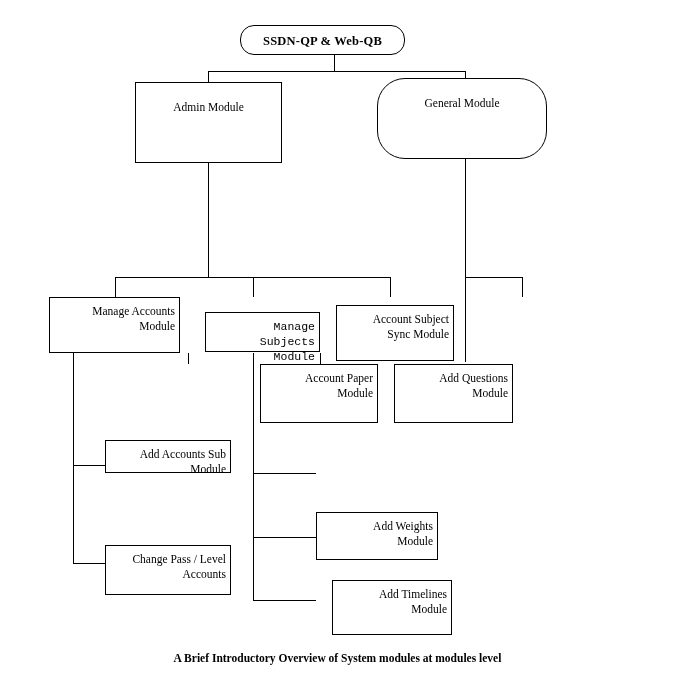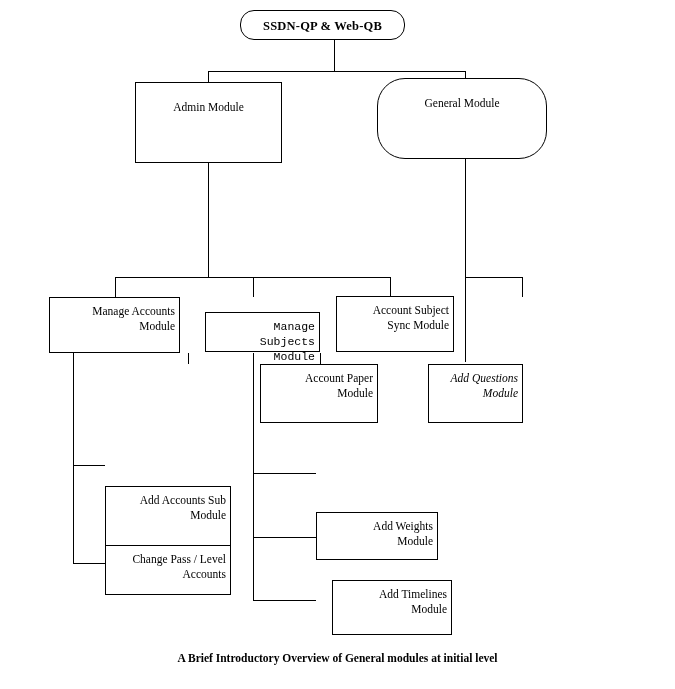--- a/index.html
+++ b/index.html
@@ -116,65 +116,65 @@
   <div class="line h" style="left:73px; top:465px; width:32px;"></div>
   <div class="line h" style="left:73px; top:563px; width:32px;"></div>
 
   <div class="line v" style="left:320px; top:353px; height:11px;"></div>
 
   <div class="line v" style="left:253px; top:353px; height:247px;"></div>
   <div class="line h" style="left:253px; top:473px; width:63px;"></div>
   <div class="line h" style="left:253px; top:537px; width:63px;"></div>
   <div class="line h" style="left:253px; top:600px; width:63px;"></div>
 
-  <div class="node root" style="left:240px; top:10px; width:165px; height:30px;border-radius:14px;">
+  <div class="node root" style="left:240px; top:25px; width:165px; height:30px;border-radius:14px;">
     <span class="label">SSDN-QP &amp; Web-QB</span>
   </div>
 
   <div class="node lvl2" style="left:135px; top:82px; width:147px; height:81px;">
     <span class="label">Admin Module</span>
   </div>
   <div class="node lvl2" style="left:377px; top:78px; width:170px; height:81px;border-radius:28px;">
     <span class="label">General Module</span>
   </div>
 
   <div class="node lvl3" style="left:49px; top:297px; width:131px; height:56px;">
     <span class="label">Manage Accounts
 Module</span>
   </div>
   <div class="node lvl3" style="left:205px; top:312px; width:115px; height:40px;font-family:Liberation Mono, monospace;">
     <span class="label">Manage Subjects
 Module</span>
   </div>
-  <div class="node lvl3" style="left:336px; top:296px; width:118px; height:56px;">
+  <div class="node lvl3" style="left:336px; top:305px; width:118px; height:56px;">
     <span class="label">Account Subject
 Sync Module</span>
   </div>
 
   <div class="node leaf indent" style="left:260px; top:364px; width:118px; height:59px;">
     <span class="label">Account Paper
 Module</span>
   </div>
-  <div class="node leaf indent" style="left:428px; top:364px; width:95px; height:59px;font-style:italic;">
+  <div class="node leaf indent" style="left:394px; top:364px; width:119px; height:59px;">
     <span class="label">Add Questions
 Module</span>
   </div>
 
-  <div class="node leaf indent" style="left:105px; top:440px; width:126px; height:62px;margin-top:46px;">
+  <div class="node leaf indent" style="left:105px; top:440px; width:126px; height:33px;">
     <span class="label">Add Accounts Sub
 Module</span>
   </div>
   <div class="node leaf indent" style="left:105px; top:545px; width:126px; height:50px;">
     <span class="label">Change Pass / Level
 Accounts</span>
   </div>
 
   <div class="node leaf indent" style="left:316px; top:512px; width:122px; height:48px;">
     <span class="label">Add Weights Module</span>
   </div>
   <div class="node leaf indent" style="left:332px; top:580px; width:120px; height:55px;">
     <span class="label">Add Timelines
 Module</span>
   </div>
 
-  <div id="caption" style="top:652px;">A Brief Introductory Overview of General modules at initial level</div>
+  <div id="caption" style="top:652px;">A Brief Introductory Overview of System modules at modules level</div>
 
 </div>
 
 </body></html>

